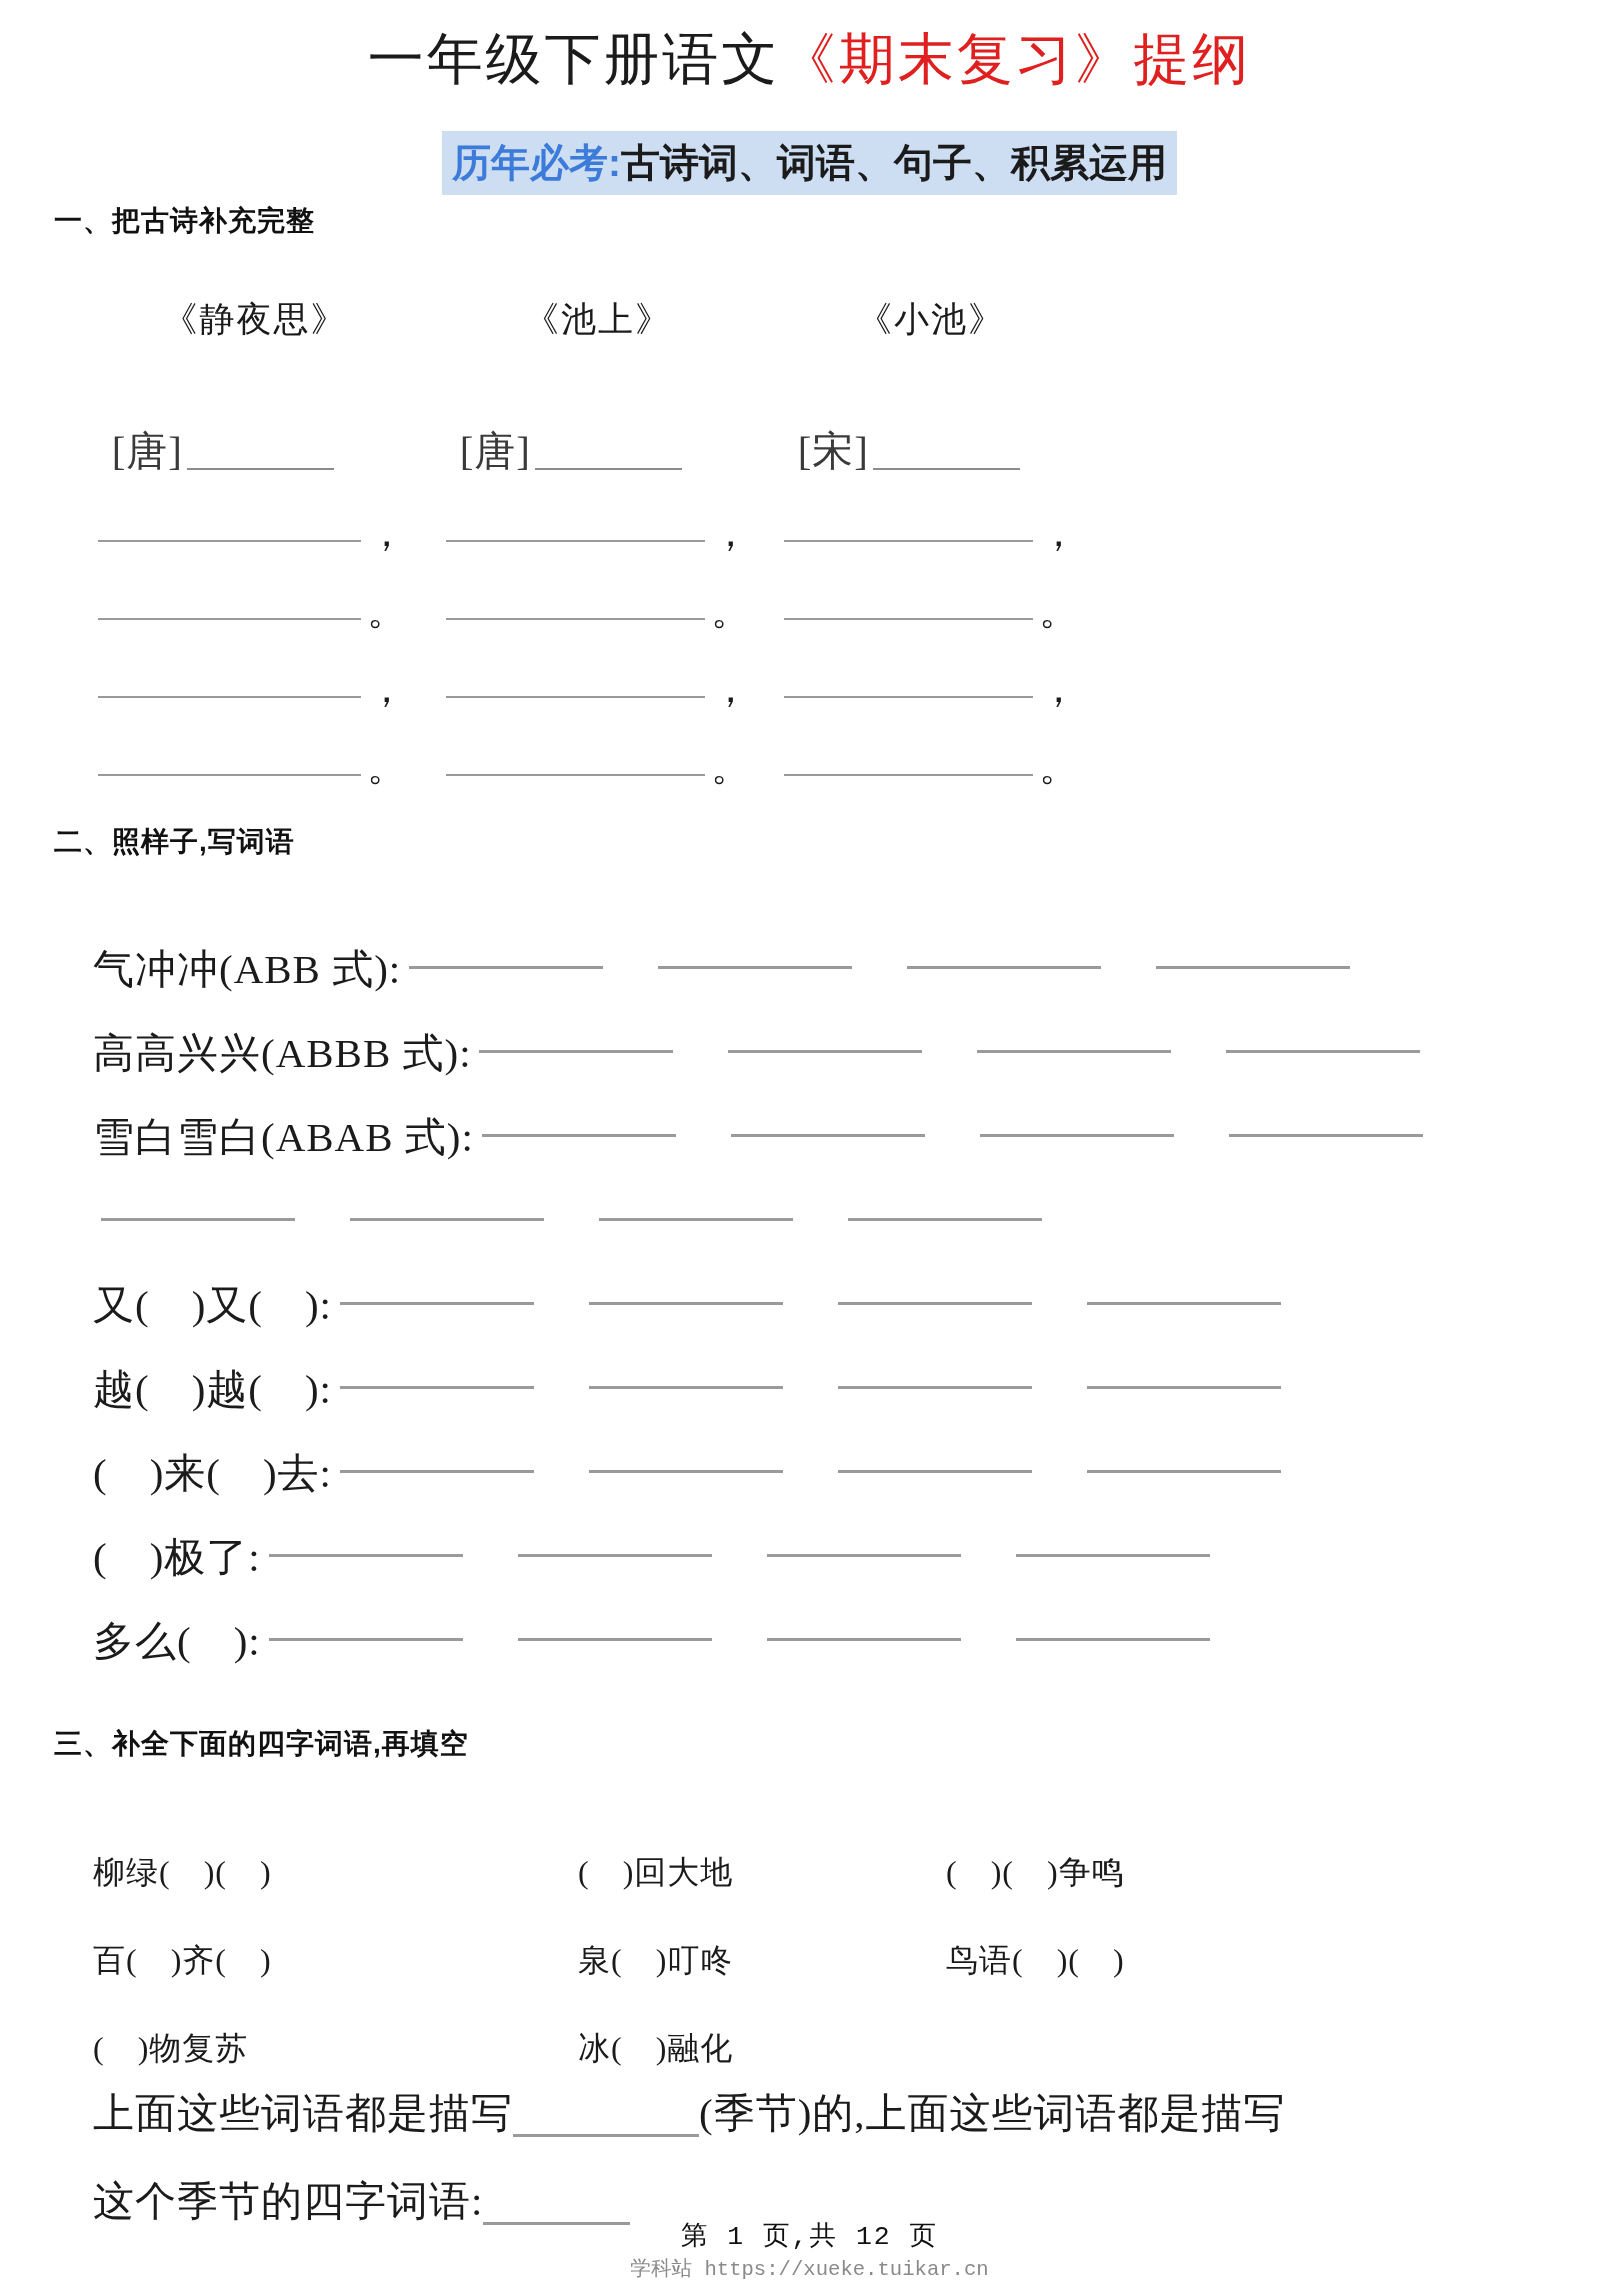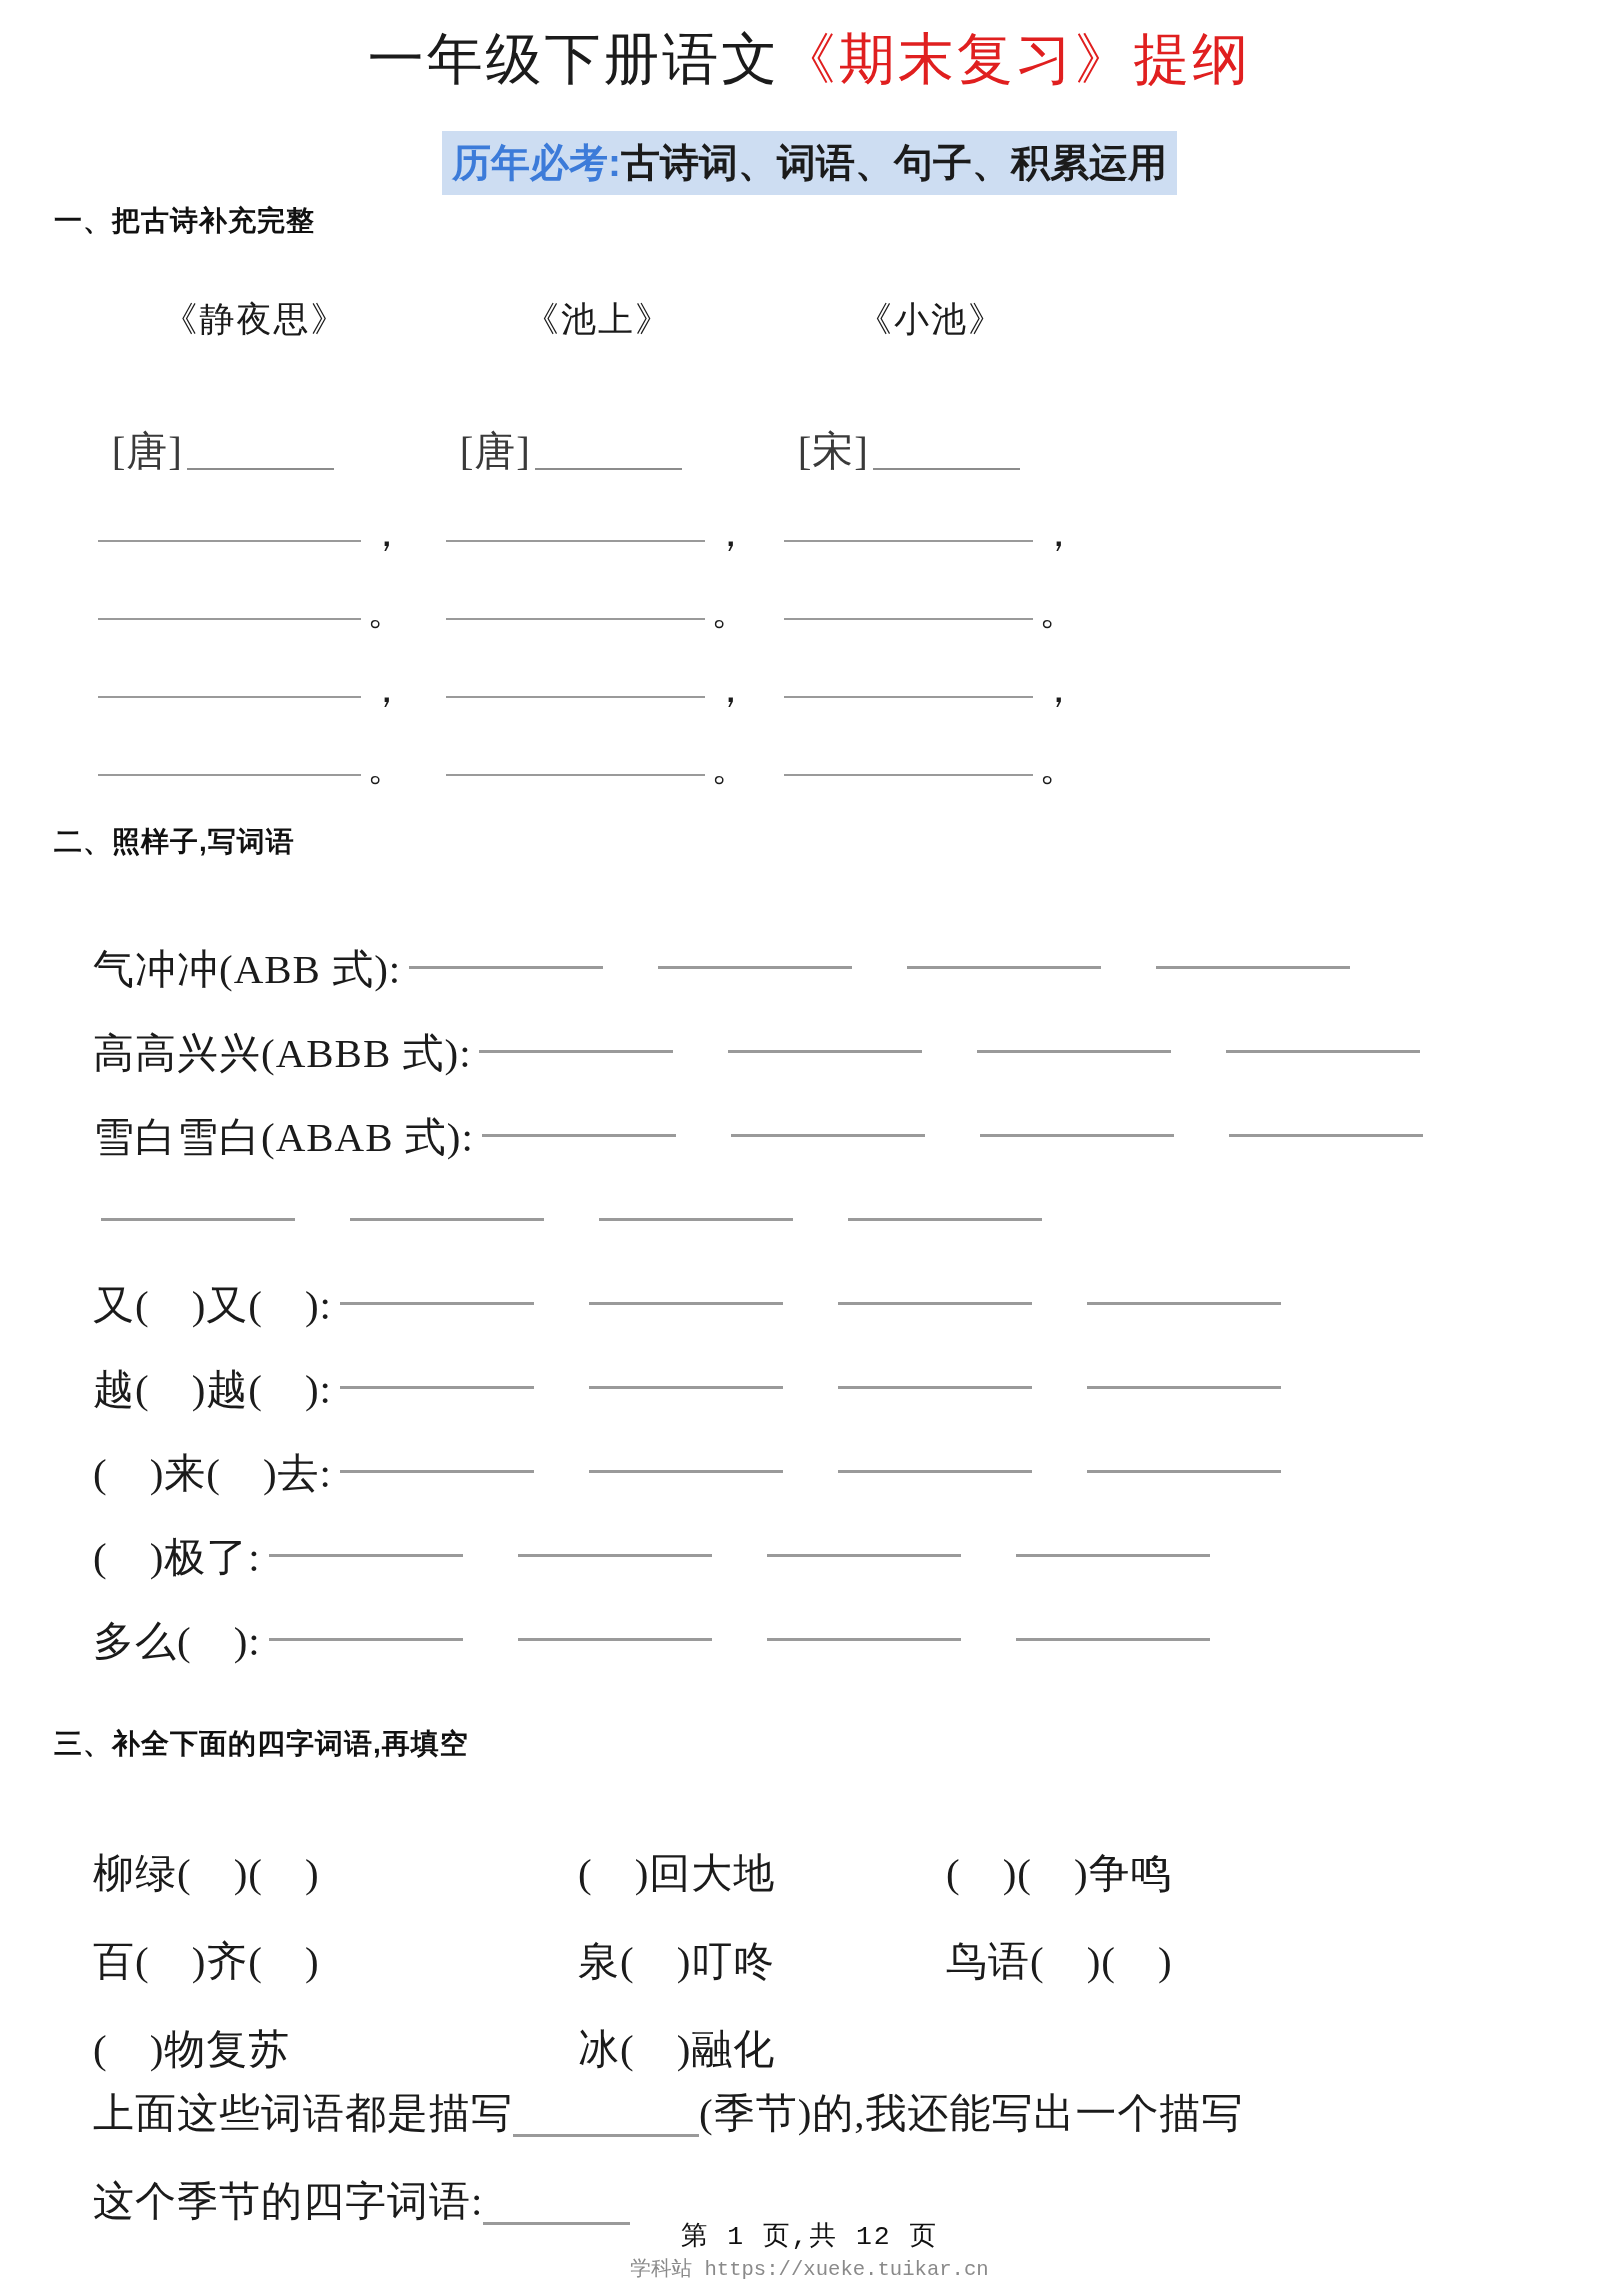--- a/index.html
+++ b/index.html
@@ -40,21 +40,21 @@
 
   
   .s2list { position:absolute; top:931px; left:93px; width:1451px; }
   .s2row { height:84px; display:flex; align-items:center; font-size:41px; }
   .s2label { white-space:pre; padding-bottom:7.8px; letter-spacing:1px; }
   .bl { display:inline-block; border-bottom:3.9px solid #9a9a9a; }
   .s2row .bl { width:194px; margin-left:55px; margin-bottom:11.8px; }
   .s2row .bl.first { margin-left:7.8px; }
 
   
-  .s3rows { position:absolute; top:1829px; left:93px; width:1421px; font-size:41px; }
+  .s3rows { position:absolute; top:1829px; left:93px; width:1421px; font-size:32px; }
   .s3row { display:grid; grid-template-columns:485px 368px auto; height:88px; align-items:center; }
   .s3cell { white-space:pre; letter-spacing:1px; }
   .s3fill { position:absolute; left:93px; font-size:41px; display:flex; align-items:flex-end; white-space:pre; letter-spacing:1px; }
   .f1 { top:2086px; } .f2 { top:2174px; }
   .s3fill span.txt { padding-bottom:5.9px; }
   .s3fill .bl { margin-bottom:9.8px; }
   .bl-mid { width:186px; } .bl-short { width:147px; }
 
   .footer { position:absolute; bottom:7.8px; left:0; width:100%; text-align:center;
     font-family:Liberation Mono, monospace; }
@@ -231,21 +231,21 @@
       <span class="s3cell">鸟语(　)(　)</span>
     </div>
     <div class="s3row">
       <span class="s3cell">(　)物复苏</span>
       <span class="s3cell">冰(　)融化</span>
       <span class="s3cell"></span>
     </div>
   </div>
 
   <div class="s3fill f1">
-    <span class="txt">上面这些词语都是描写</span><span class="bl bl-mid"></span><span class="txt">(季节)的,我还能写出一个描写</span>
+    <span class="txt">上面这些词语都是描写</span><span class="bl bl-mid"></span><span class="txt">(季节)的,上面这些词语都是描写</span>
   </div>
   <div class="s3fill f2">
     <span class="txt">这个季节的四字词语:</span><span class="bl bl-short"></span>
   </div>
 
   <div class="footer">
     <div class="page-info">第 1 页,共 12 页</div>
     <div class="site">学科站 https://xueke.tuikar.cn</div>
   </div>
 

